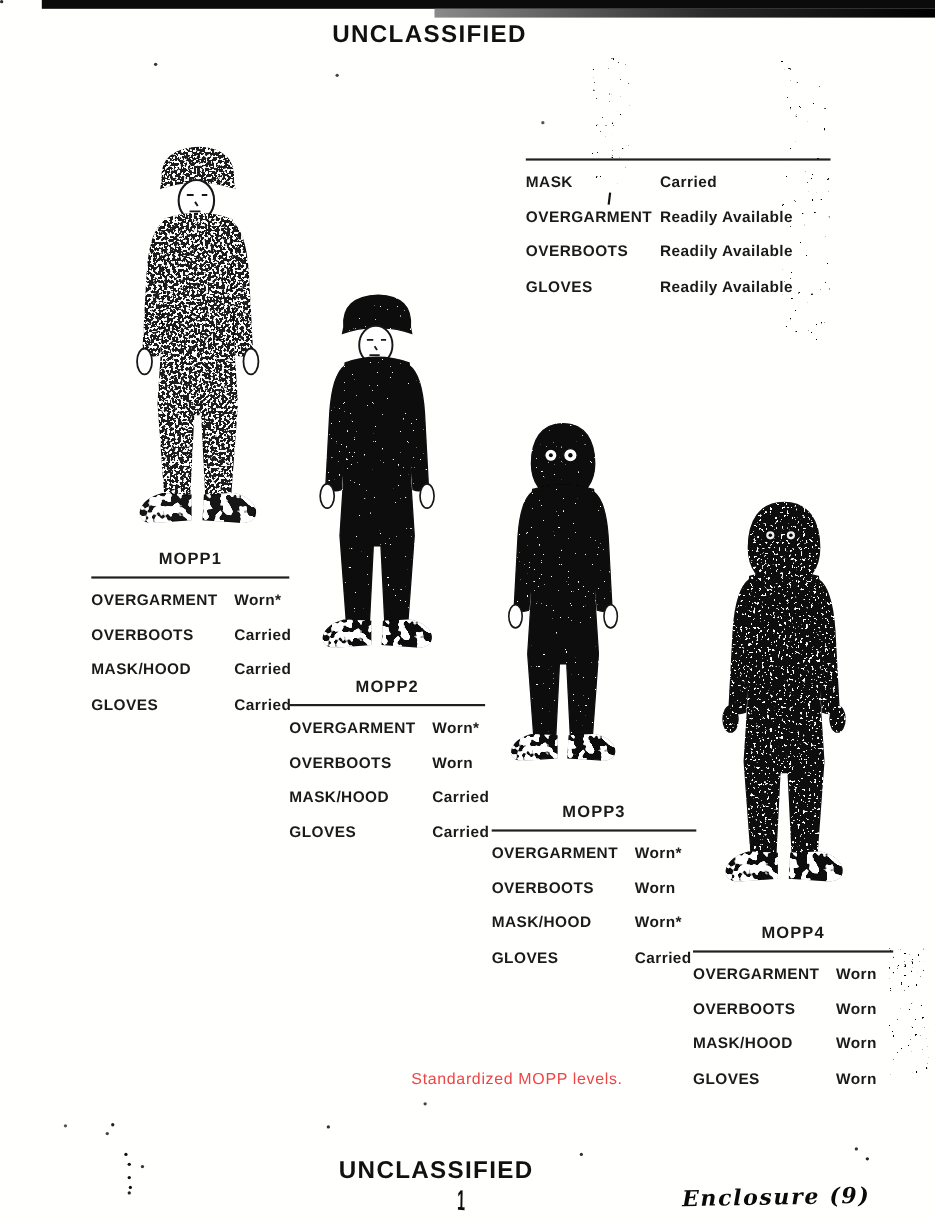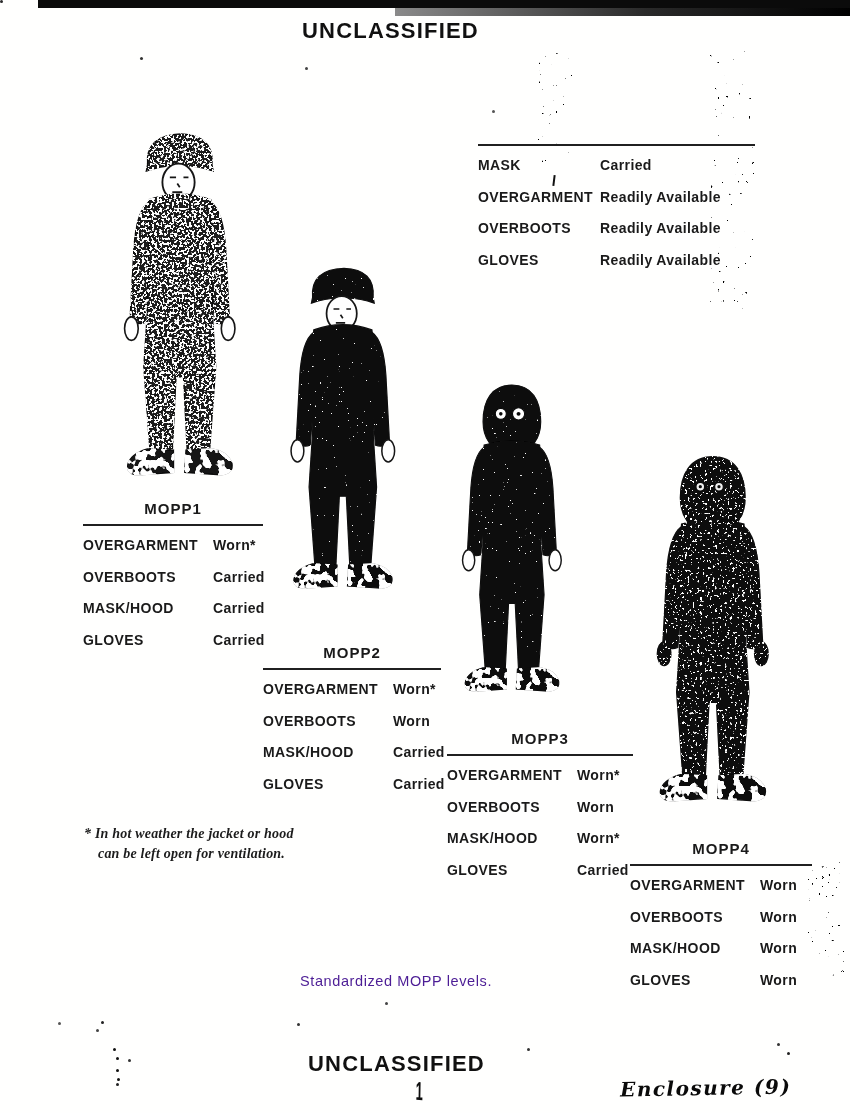--- a/index.html
+++ b/index.html
@@ -28,21 +28,22 @@
   .mopp-row .val{flex:1;}
   .mopp-table.zero .mopp-row .lbl{width:122px;}
   
   .footnote{
     position:absolute;font-family:"Liberation Serif",serif;font-style:italic;
     font-size:14px;font-weight:600;line-height:20px;color:#1c1c1c;letter-spacing:.2px;
   }
   .footnote .fn2{padding-left:14px;}
   
   .caption{
-    position:absolute;font-size:14.5px;letter-spacing:.6px;font-weight:500;color:#4c1d95;
+    position:absolute;font-size:14.5px;letter-spacing:.6px;font-weight:500;color:#ef4444;
+    text-align:center;
   }
   
   .page-mark{
     position:absolute;font-weight:700;font-size:26px;color:#0e0e0e;
     transform:scaleX(.5) rotate(2deg);
   }
   .enclosure{
     position:absolute;font-family:"DejaVu Serif",serif;font-style:italic;font-weight:700;
     font-size:20px;letter-spacing:1.5px;color:#0a0a0a;transform:rotate(-1deg);
   }
@@ -258,21 +259,21 @@
     <div class="mopp-row">
       <span class="lbl">MASK/HOOD</span>
       <span class="val">Carried</span>
     </div>
     <div class="mopp-row">
       <span class="lbl">GLOVES</span>
       <span class="val">Carried</span>
     </div>
   </div>
 
-  <div class="mopp-table" style="left:263px;top:644px;width:178px">
+  <div class="mopp-table" style="left:263px;top:616px;width:178px">
     <div class="mopp-title">MOPP2</div>
     <div class="mopp-rule"></div>
     <div class="mopp-row">
       <span class="lbl">OVERGARMENT</span>
       <span class="val">Worn*</span>
     </div>
     <div class="mopp-row">
       <span class="lbl">OVERBOOTS</span>
       <span class="val">Worn</span>
     </div>
@@ -321,24 +322,20 @@
     <div class="mopp-row">
       <span class="lbl">MASK/HOOD</span>
       <span class="val">Worn</span>
     </div>
     <div class="mopp-row">
       <span class="lbl">GLOVES</span>
       <span class="val">Worn</span>
     </div>
   </div>
 
-  <div class="footnote" style="left:84px;top:824px;width:270px">
-    <div class="fn1">* In hot weather the jacket or hood</div>
-    <div class="fn2">can be left open for ventilation.</div>
-  </div>
 
   <div class="caption" style="left:300px;top:973px;width:340px">Standardized MOPP levels.</div>
 
   <div class="classification" style="left:308px;top:1051px">UNCLASSIFIED</div>
   <div class="page-mark" style="left:412px;top:1076px">1</div>
   <div class="enclosure" style="left:620px;top:1076px">Enclosure (9)</div>
 
   <div class="specks"></div>
 
 </div>

